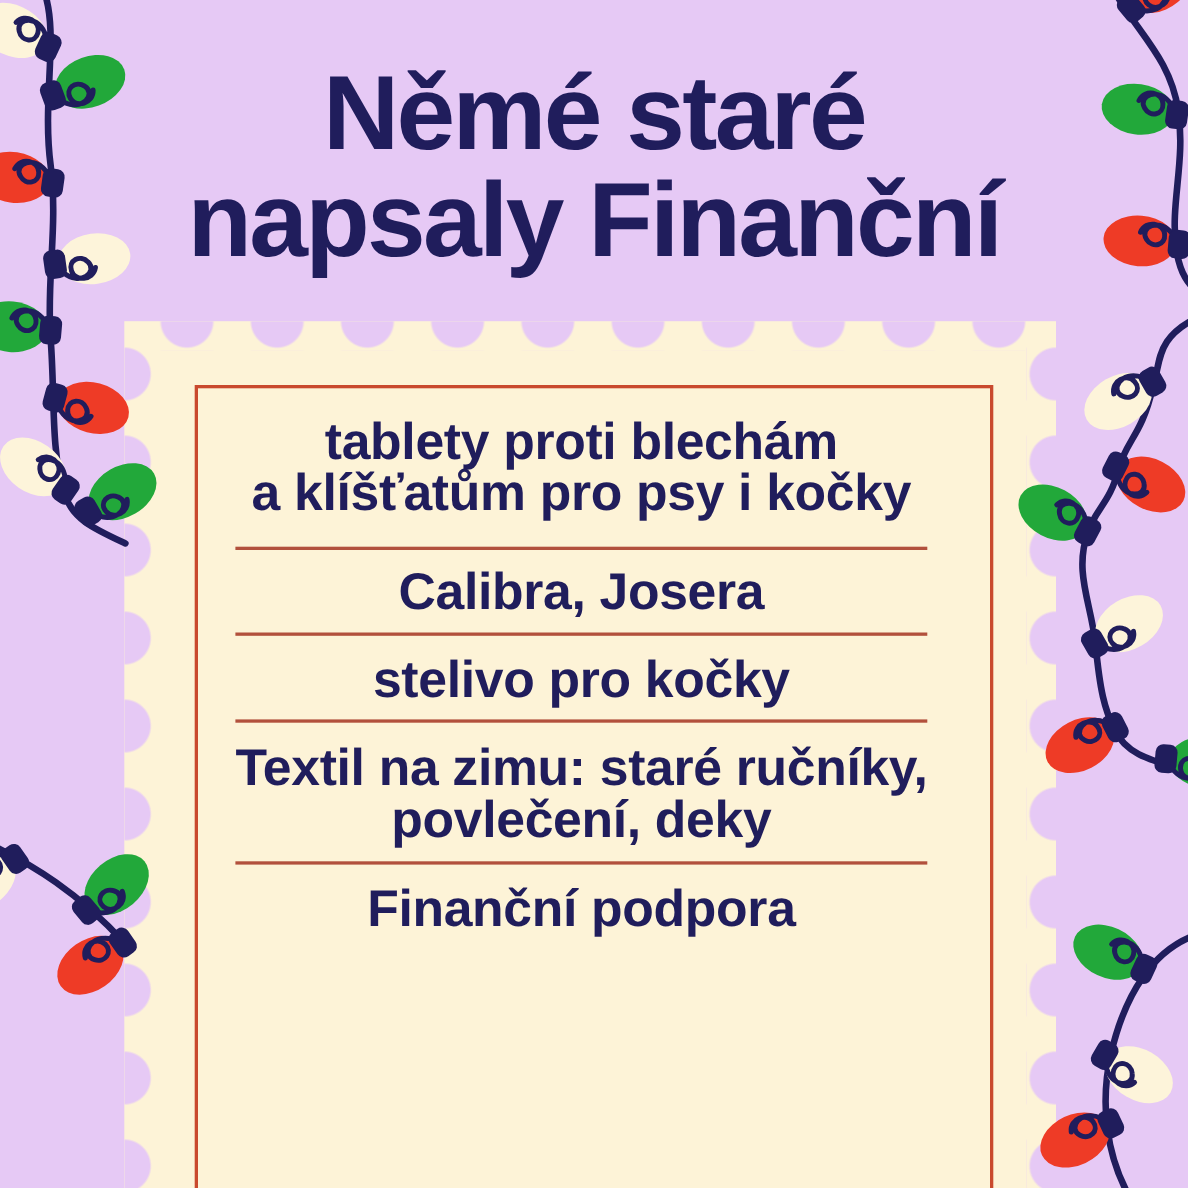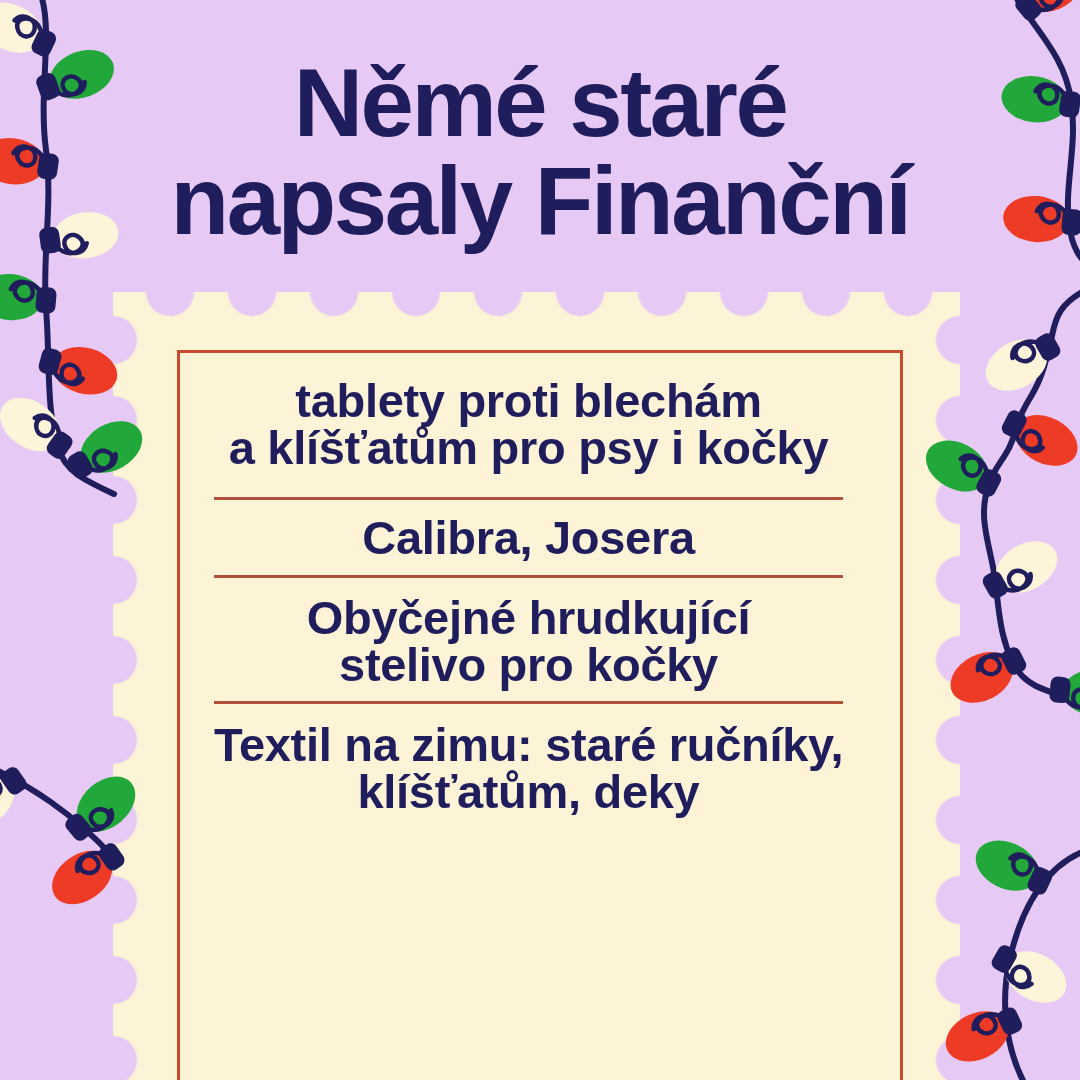--- a/index.html
+++ b/index.html
@@ -147,25 +147,27 @@
       <div class="item it1">
         <div class="line">tablety proti blechám</div>
         <div class="line">a klíšťatům pro psy i kočky</div>
       </div>
 
       <div class="item it2">
         <div class="line">Calibra, Josera</div>
       </div>
 
       <div class="item it3">
-        <div class="line">Obyčejné hrudkující</div>
         <div class="line">stelivo pro kočky</div>
       </div>
 
       <div class="item it4">
         <div class="line">Textil na zimu: staré ručníky,</div>
-        <div class="line">klíšťatům, deky</div>
+        <div class="line">povlečení, deky</div>
       </div>
 
+      <div class="item it5">
+        <div class="line">Finanční podpora</div>
+      </div>
 
     </div>
   </div>
 </div>
 
 </body></html>

